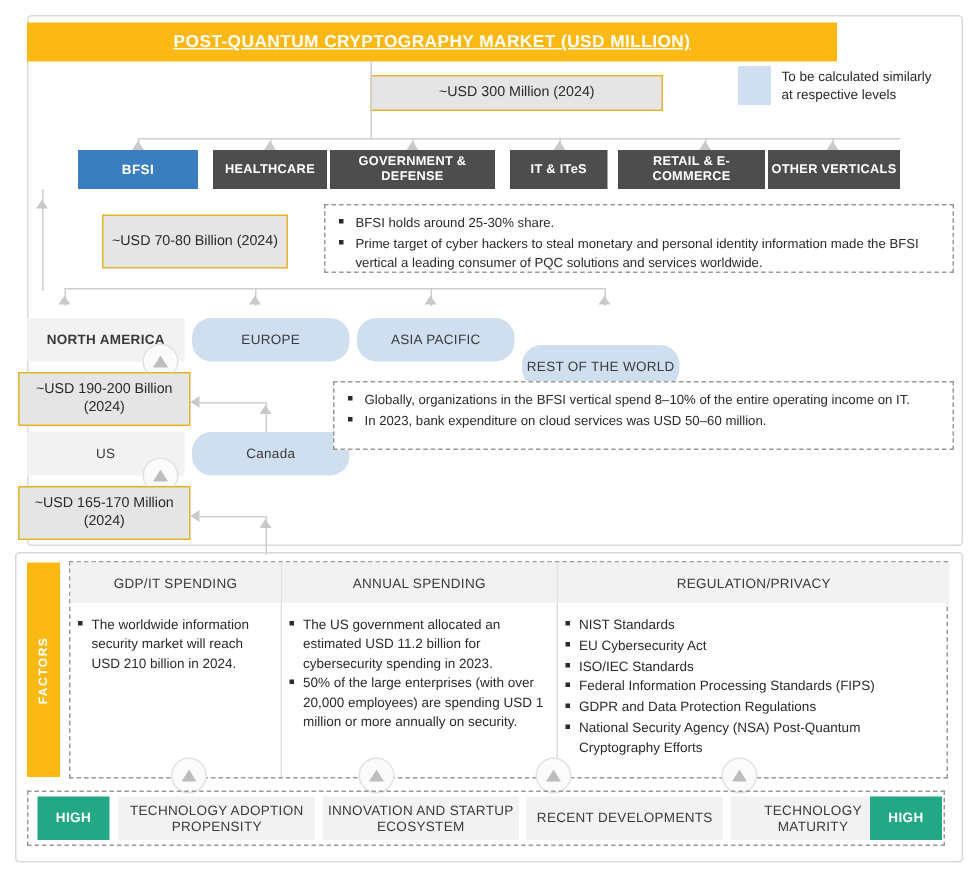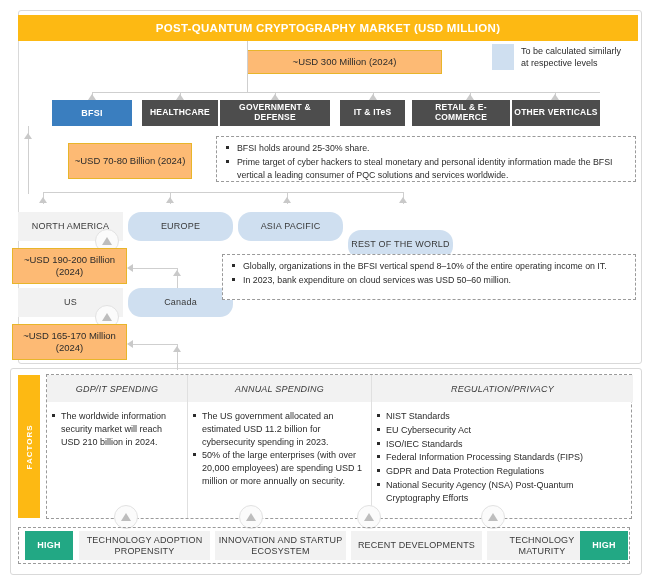--- a/index.html
+++ b/index.html
@@ -17,46 +17,47 @@
     position:absolute;
     border:1px solid #d9d9d9;
     border-radius:3px;
     background:#fff;
   }
   #frame-main{left:18px;top:10px;width:622px;height:352px;}
   #frame-factors{left:10px;top:368px;width:630px;height:205px;}
 
   
   #title-bar{
-    position:absolute;left:18px;top:15px;width:620px;height:26px;
+    position:absolute;left:18px;top:15px;width:540px;height:26px;
     background:#fdb913;
     color:#ffffff;
     font-size:11.5px;font-weight:bold;letter-spacing:.3px;
     display:flex;align-items:center;justify-content:center;
     text-align:left;
+    text-decoration:underline;
   }
 
   
   .box{
     position:absolute;
     display:flex;align-items:center;justify-content:center;
     text-align:center;
     box-sizing:border-box;
     line-height:1.15;
   }
   .box-dark{background:#4d4d4d;color:#fff;font-size:8.5px;font-weight:bold;letter-spacing:.2px;}
   .box-blue{background:#3a7ebf;color:#fff;font-size:9px;font-weight:bold;letter-spacing:.3px;}
   .box-grey{background:#f2f2f2;color:#3a3a3a;font-size:9px;letter-spacing:.2px;}
   .box-lightblue{background:#cfdff0;color:#3a3a3a;font-size:9px;letter-spacing:.2px;border-radius:13px;}
   .box-teal{background:#22a884;color:#fff;font-size:9px;font-weight:bold;letter-spacing:.3px;}
 
   .value-box{
     position:absolute;
     border:1px solid #e8b52a;
-    background:#fdba74;
+    background:#e5e5e5;
     box-sizing:border-box;
     display:flex;align-items:center;justify-content:center;
     text-align:center;
     font-size:9.5px;color:#2b2b2b;line-height:1.3;
   }
 
   .note-box{
     position:absolute;
     border:1px dashed #9a9a9a;
     background:#ffffff;
@@ -119,21 +120,21 @@
     color:#ffffff;font-size:8px;font-weight:bold;letter-spacing:1px;
   }
   #factors-panel{
     position:absolute;left:46px;top:374px;width:586px;height:145px;
     border:1px dashed #9a9a9a;box-sizing:border-box;background:#fff;
   }
   .fcol{position:absolute;top:0;height:100%;box-sizing:border-box;}
   .fcol-head{
     height:27px;background:#f2f2f2;
     display:flex;align-items:center;justify-content:center;
-    font-size:9px;letter-spacing:.2px;color:#3a3a3a;text-align:center;font-style:italic;
+    font-size:9px;letter-spacing:.2px;color:#3a3a3a;text-align:center;
   }
   .fcol-body{padding:8px 6px 0 14px;}
   .fcol-body ul{margin:0;padding:0;list-style:none;}
   .fcol-body li{
     position:relative;font-size:9px;line-height:1.42;color:#2b2b2b;margin-bottom:1px;
   }
   .fcol-body li:before{
     content:"";position:absolute;left:-9px;top:4px;width:3px;height:3px;background:#2b2b2b;
   }
   .fdiv{position:absolute;top:0;width:1px;height:100%;background:#e0e0e0;}
@@ -204,21 +205,21 @@
   <div class="ln ln-h" style="left:43px;top:192px;width:360px;"></div>
   <div class="ln ln-v" style="left:43px;top:192px;height:12px;"></div>
   <div class="ln ln-v" style="left:170px;top:192px;height:12px;"></div>
   <div class="ln ln-v" style="left:287px;top:192px;height:12px;"></div>
   <div class="ln ln-v" style="left:403px;top:192px;height:12px;"></div>
   <div class="arr-up" style="left:39px;top:197px;"></div>
   <div class="arr-up" style="left:166px;top:197px;"></div>
   <div class="arr-up" style="left:283px;top:197px;"></div>
   <div class="arr-up" style="left:399px;top:197px;"></div>
 
-  <div class="box box-grey" style="left:18px;top:212px;width:105px;height:29px;">NORTH AMERICA</div>
+  <div class="box box-grey" style="left:18px;top:212px;width:105px;height:29px;font-weight:bold;">NORTH AMERICA</div>
   <div class="box box-lightblue" style="left:128px;top:212px;width:105px;height:29px;">EUROPE</div>
   <div class="box box-lightblue" style="left:238px;top:212px;width:105px;height:29px;">ASIA PACIFIC</div>
   <div class="box box-lightblue" style="left:348px;top:212px;width:105px;height:29px;margin-top:18px;">REST OF THE WORLD</div>
 
   <div class="circ" style="left:95px;top:229px;"></div>
 
   <div class="value-box" style="left:12px;top:248px;width:115px;height:36px;">
     <span>~USD 190-200 Billion (2024)</span>
   </div>
   <div class="ln ln-h" style="left:133px;top:268px;width:44px;"></div>

